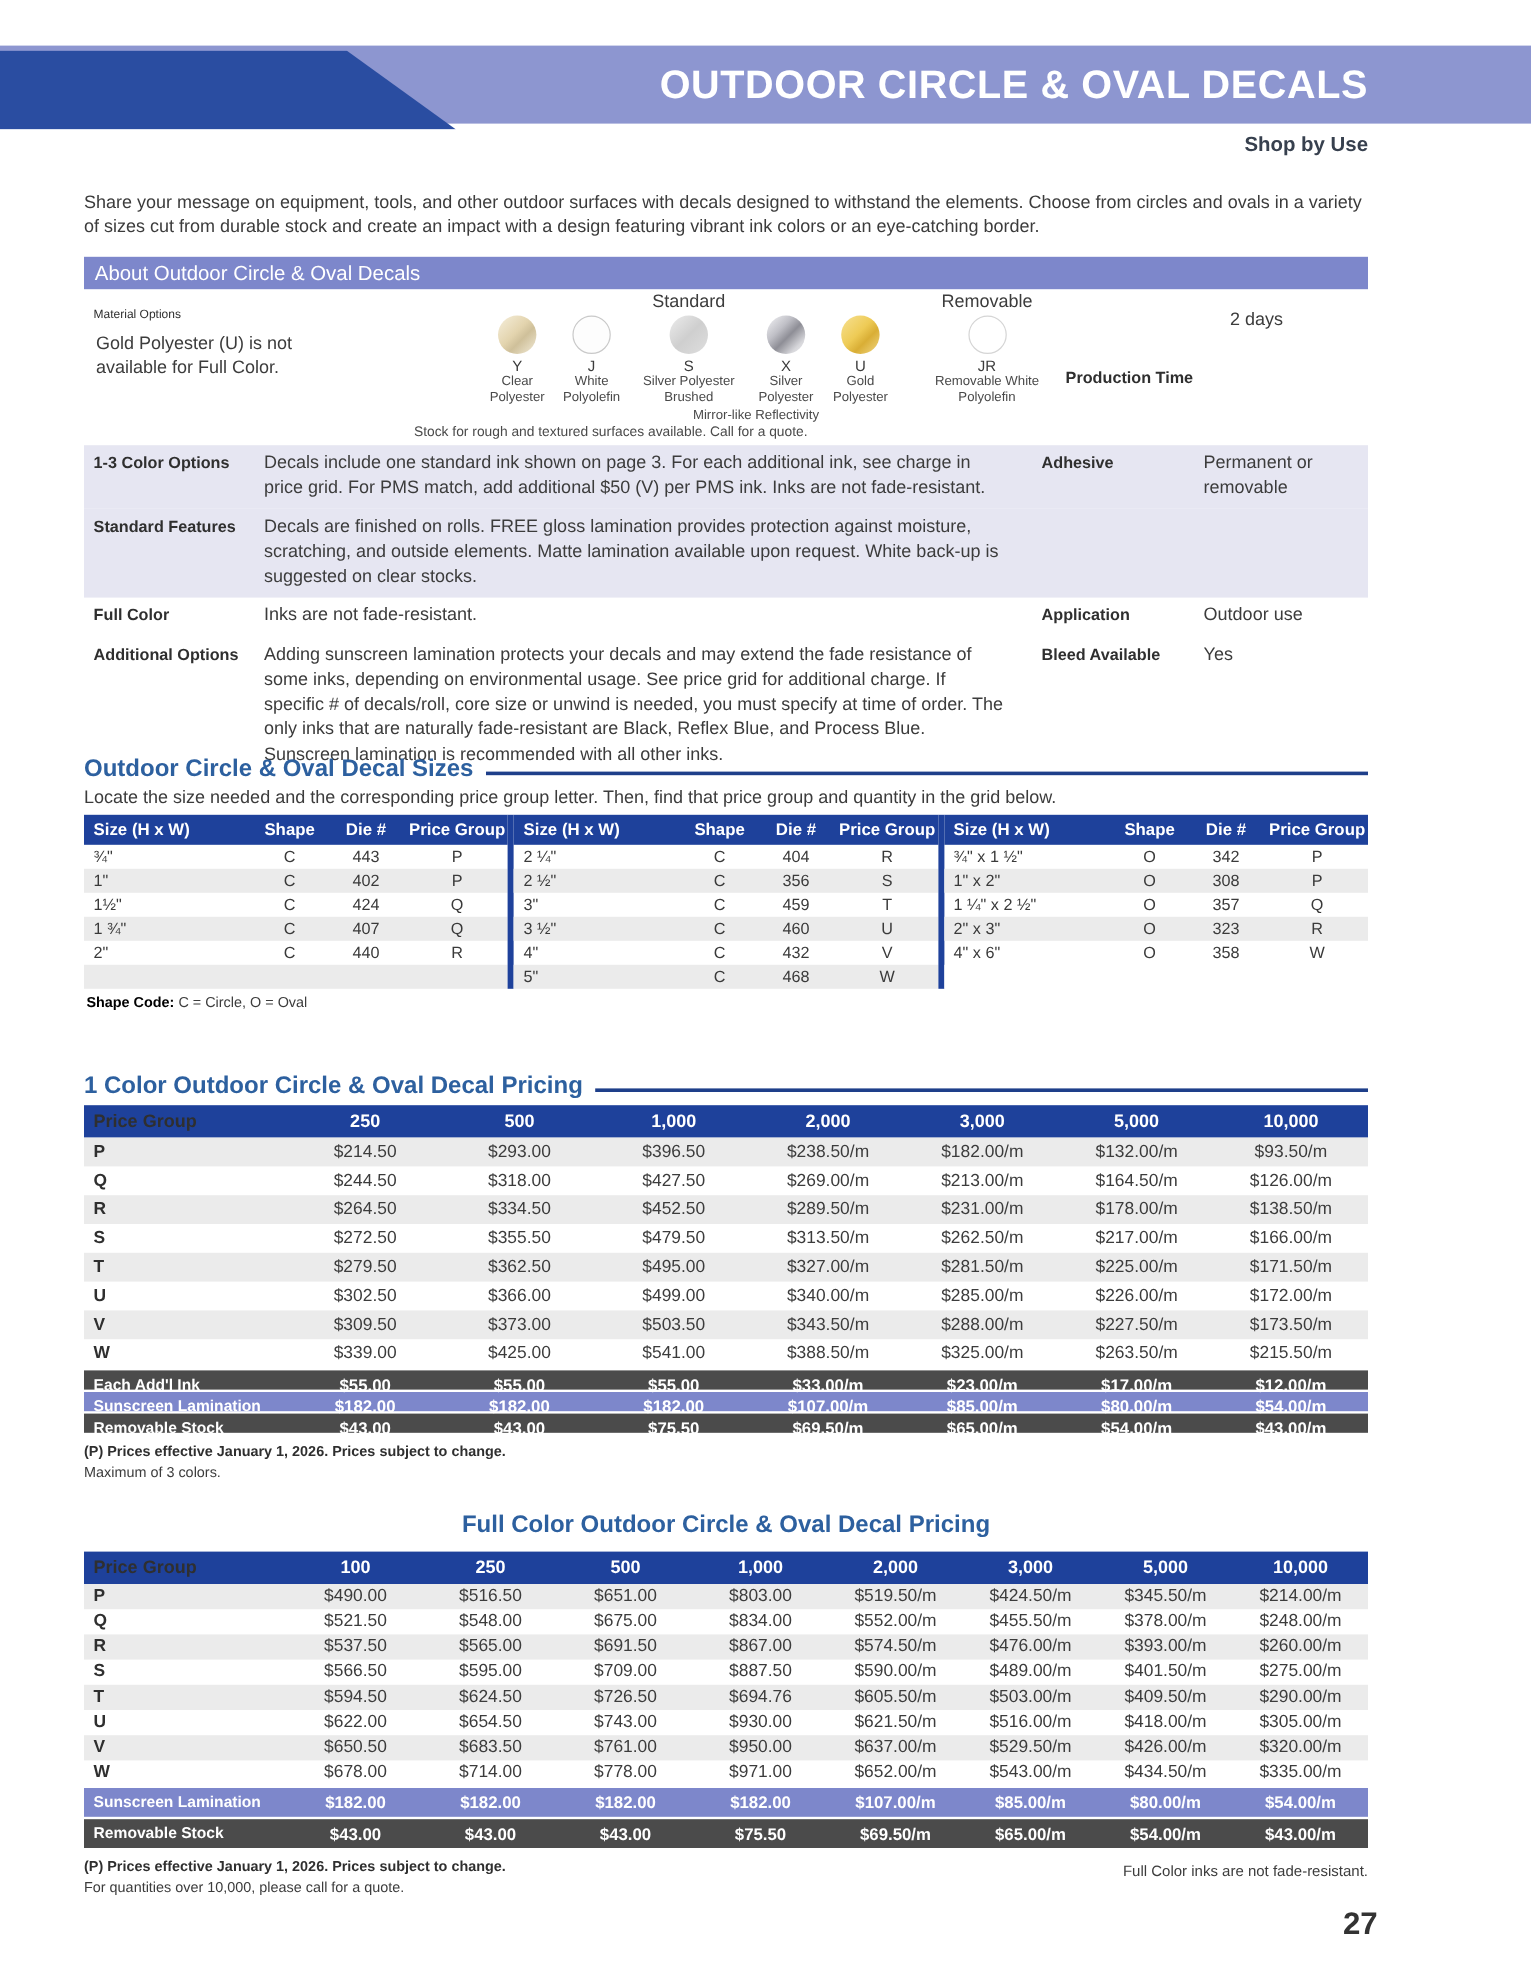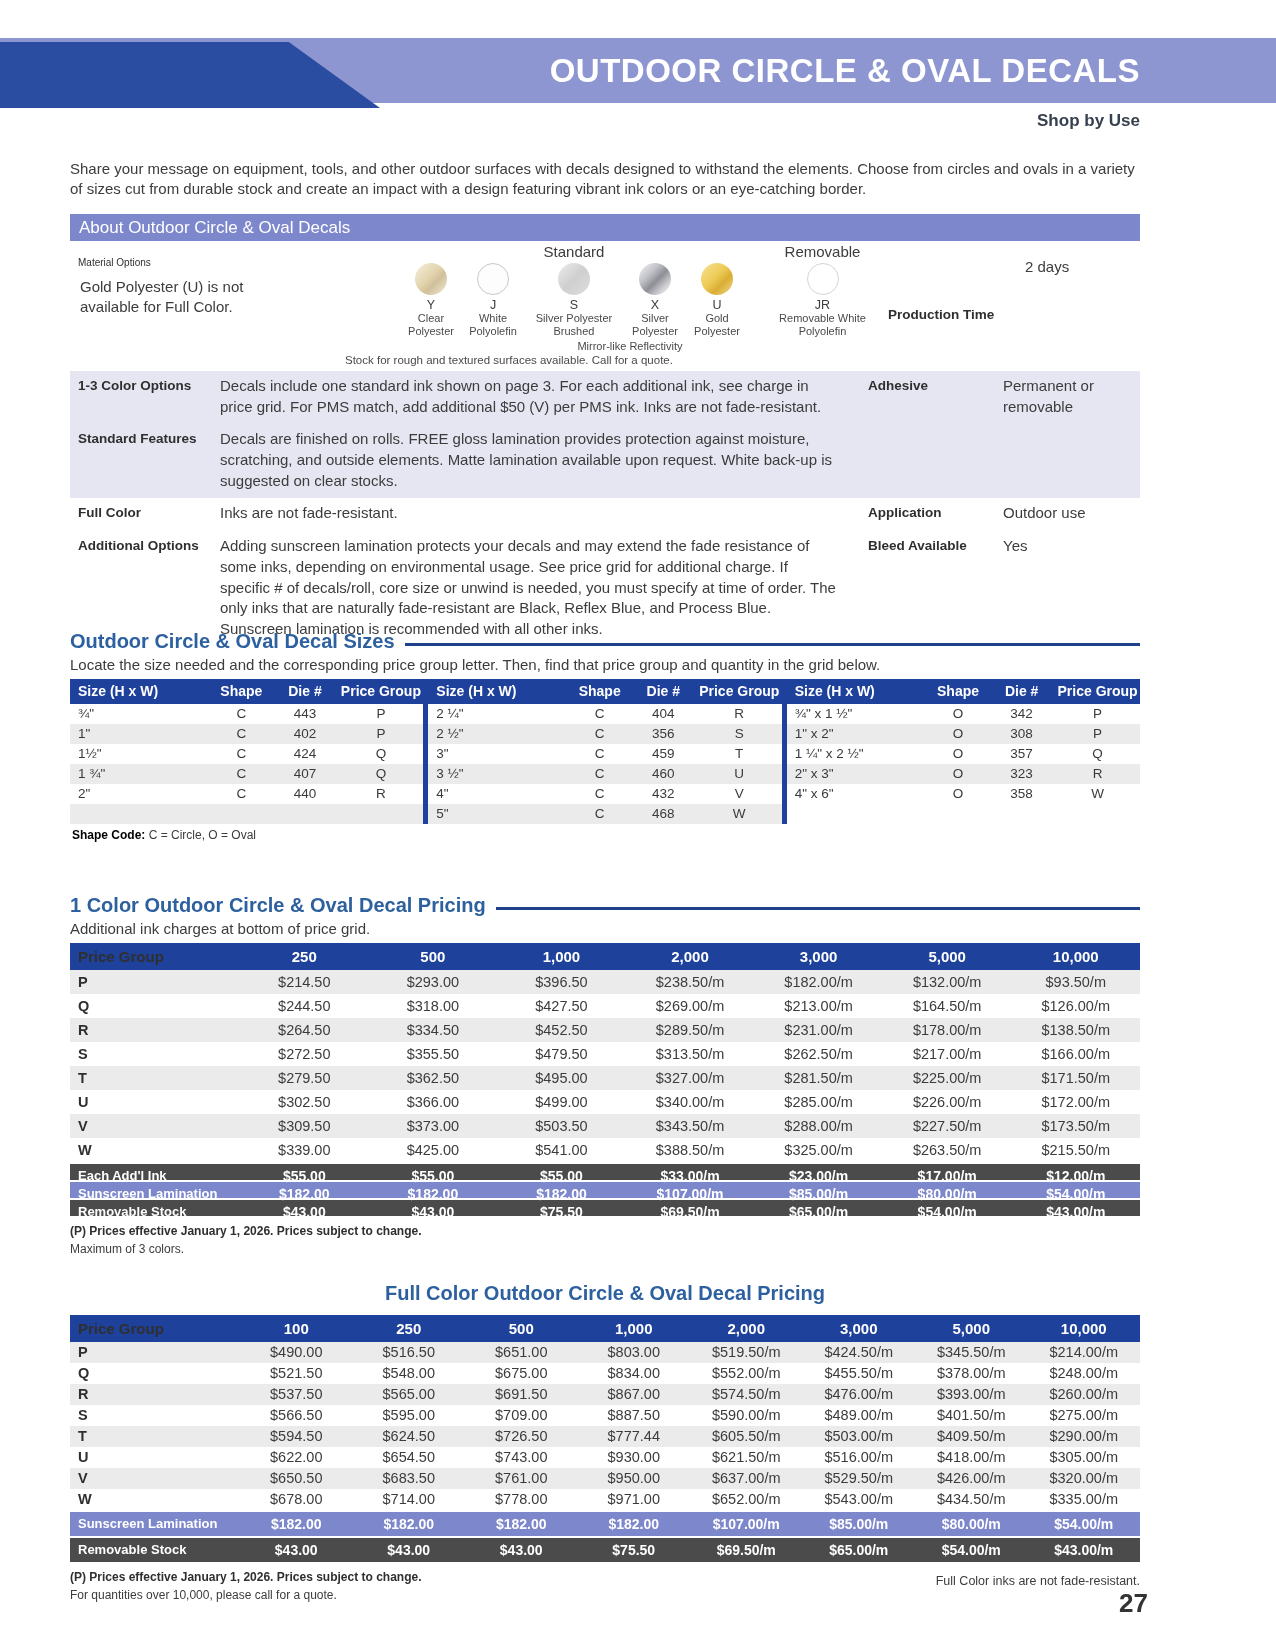--- a/index.html
+++ b/index.html
@@ -312,21 +312,20 @@
       </div>
     </div>
   <div class="shape-note">
     <b>Shape Code:</b><span> C = Circle, O = Oval</span>
   </div>
 
   <h2 class="sec-head h-one">
     <span>1 Color Outdoor Circle &amp; Oval Decal Pricing</span>
     <span class="rule"></span>
   </h2>
-  <div class="sec-sub">Additional ink charges at bottom of price grid.</div>
   <div class="p-table" id="one-color-table">
       <div class="p-head">
         <div class="pc pl">Price Group</div>
         <div class="pc">250</div>
         <div class="pc">500</div>
         <div class="pc">1,000</div>
         <div class="pc">2,000</div>
         <div class="pc">3,000</div>
         <div class="pc">5,000</div>
         <div class="pc">10,000</div>
@@ -505,21 +504,21 @@
         <div class="pc">$590.00/m</div>
         <div class="pc">$489.00/m</div>
         <div class="pc">$401.50/m</div>
         <div class="pc">$275.00/m</div>
       </div>
       <div class="p-row stripe">
         <div class="pc pl">T</div>
         <div class="pc">$594.50</div>
         <div class="pc">$624.50</div>
         <div class="pc">$726.50</div>
-        <div class="pc">$777.44</div>
+        <div class="pc">$694.76</div>
         <div class="pc">$605.50/m</div>
         <div class="pc">$503.00/m</div>
         <div class="pc">$409.50/m</div>
         <div class="pc">$290.00/m</div>
       </div>
       <div class="p-row">
         <div class="pc pl">U</div>
         <div class="pc">$622.00</div>
         <div class="pc">$654.50</div>
         <div class="pc">$743.00</div>

